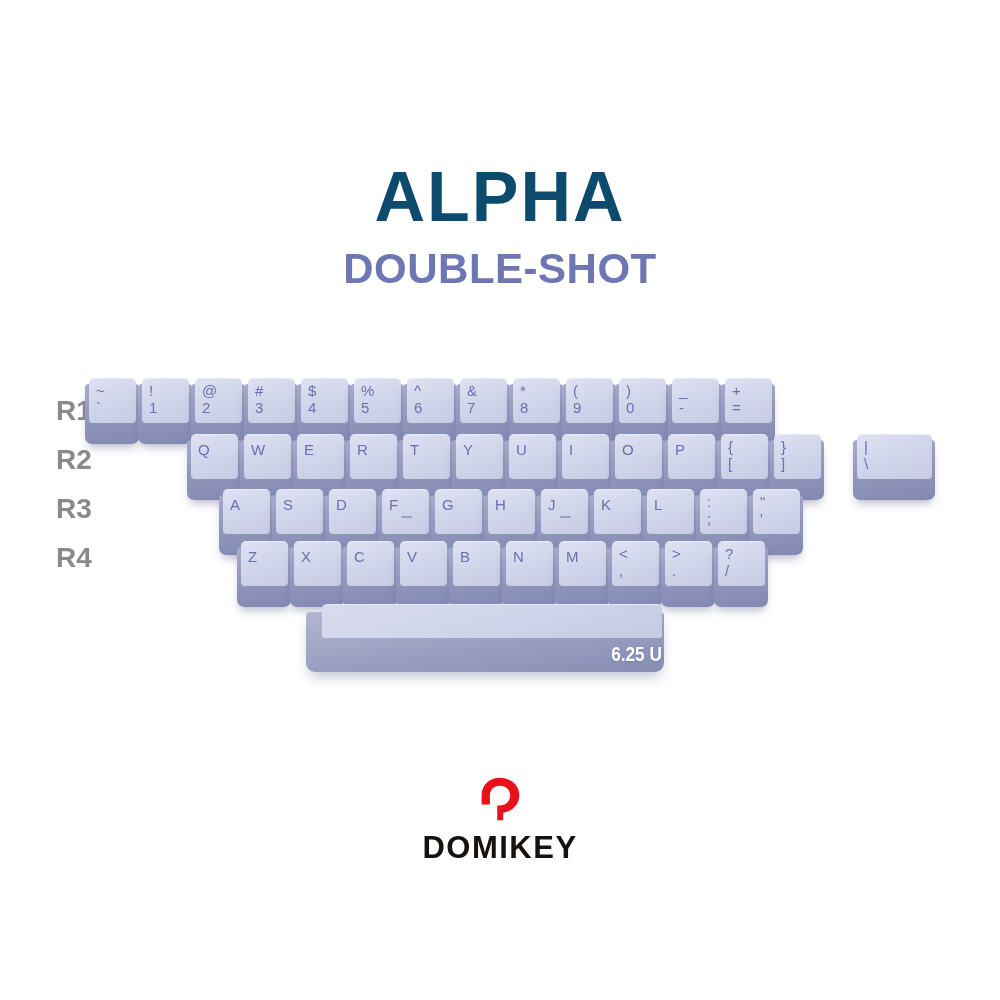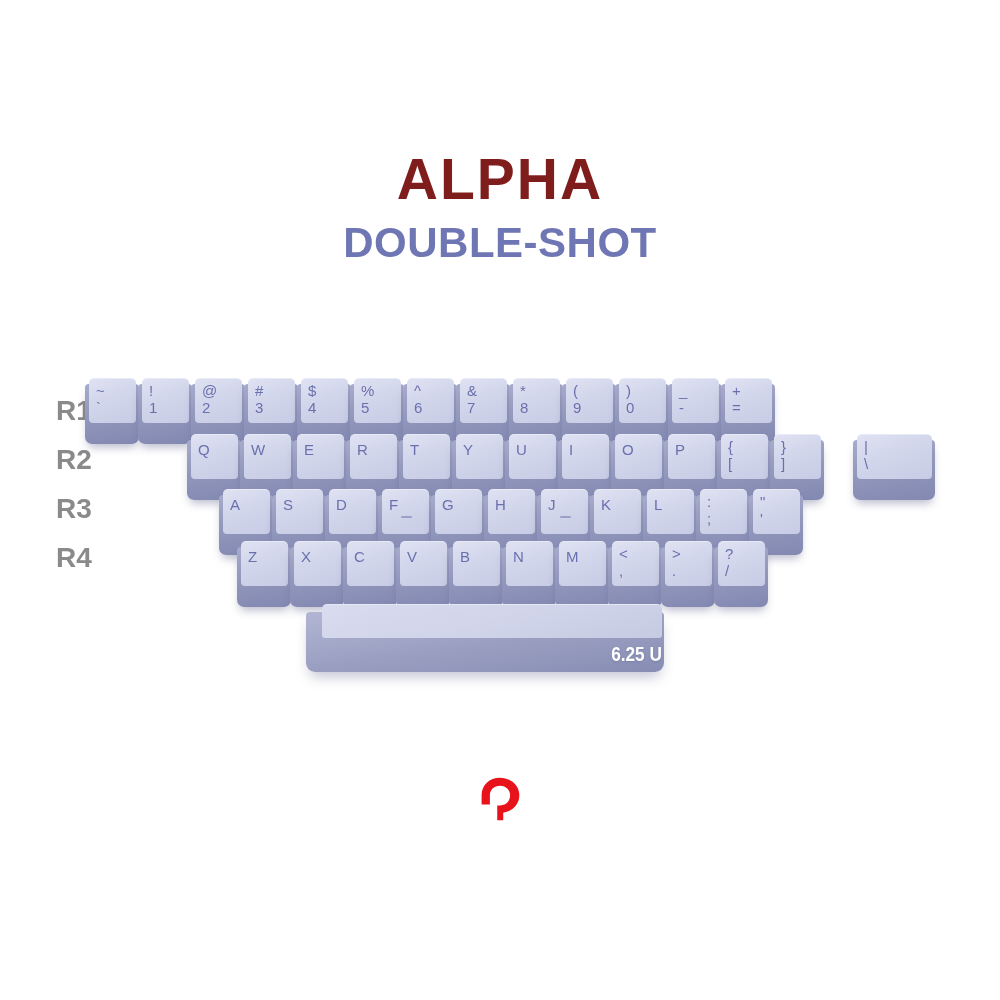--- a/index.html
+++ b/index.html
@@ -20,25 +20,25 @@
   .title-block {
     position: absolute;
     left: 0;
     top: 146px;
     width: 1000px;
     text-align: center;
   }
   .title-main {
     font-family: "Liberation Sans", sans-serif;
     font-weight: bold;
-    font-size: 57px;
+    font-size: 70px;
     letter-spacing: 2px;
-    color: #7f1d1d;
+    color: #0c4a6e;
     line-height: 1.0;
-    margin: 5px;
+    margin: 16px;
   }
   .title-sub {
     font-family: "Liberation Sans", sans-serif;
     font-weight: bold;
     font-size: 42px;
     letter-spacing: 0.5px;
     color: #6f76b4;
     line-height: 1.0;
     margin: 14px 0 16px 0;
   }
@@ -451,13 +451,14 @@
     </div>
     <div class="unit-label" style="left: 600px; top: 642px; color: rgb(255, 255, 255);">6.25 U</div>
   </div>
 
 <div class="brand">
   <div class="brand-mark">
     <svg viewBox="0 0 100 100" width="46" height="46" aria-hidden="true">
       <path id="logo-mark" d="M50 4 C27 4 10 20 10 42 L10 62 L28 62 L28 42 C28 29 38 21 50 21 C62 21 72 29 72 42 C72 55 62 64 50 64 L44 64 L44 96 L57 96 L57 80 C78 77 92 61 92 42 C92 20 73 4 50 4 Z" fill="#e8121a"></path>
     </svg>
   </div>
+  <div class="brand-name">DOMIKEY</div>
 </div>
 
 </body></html>

